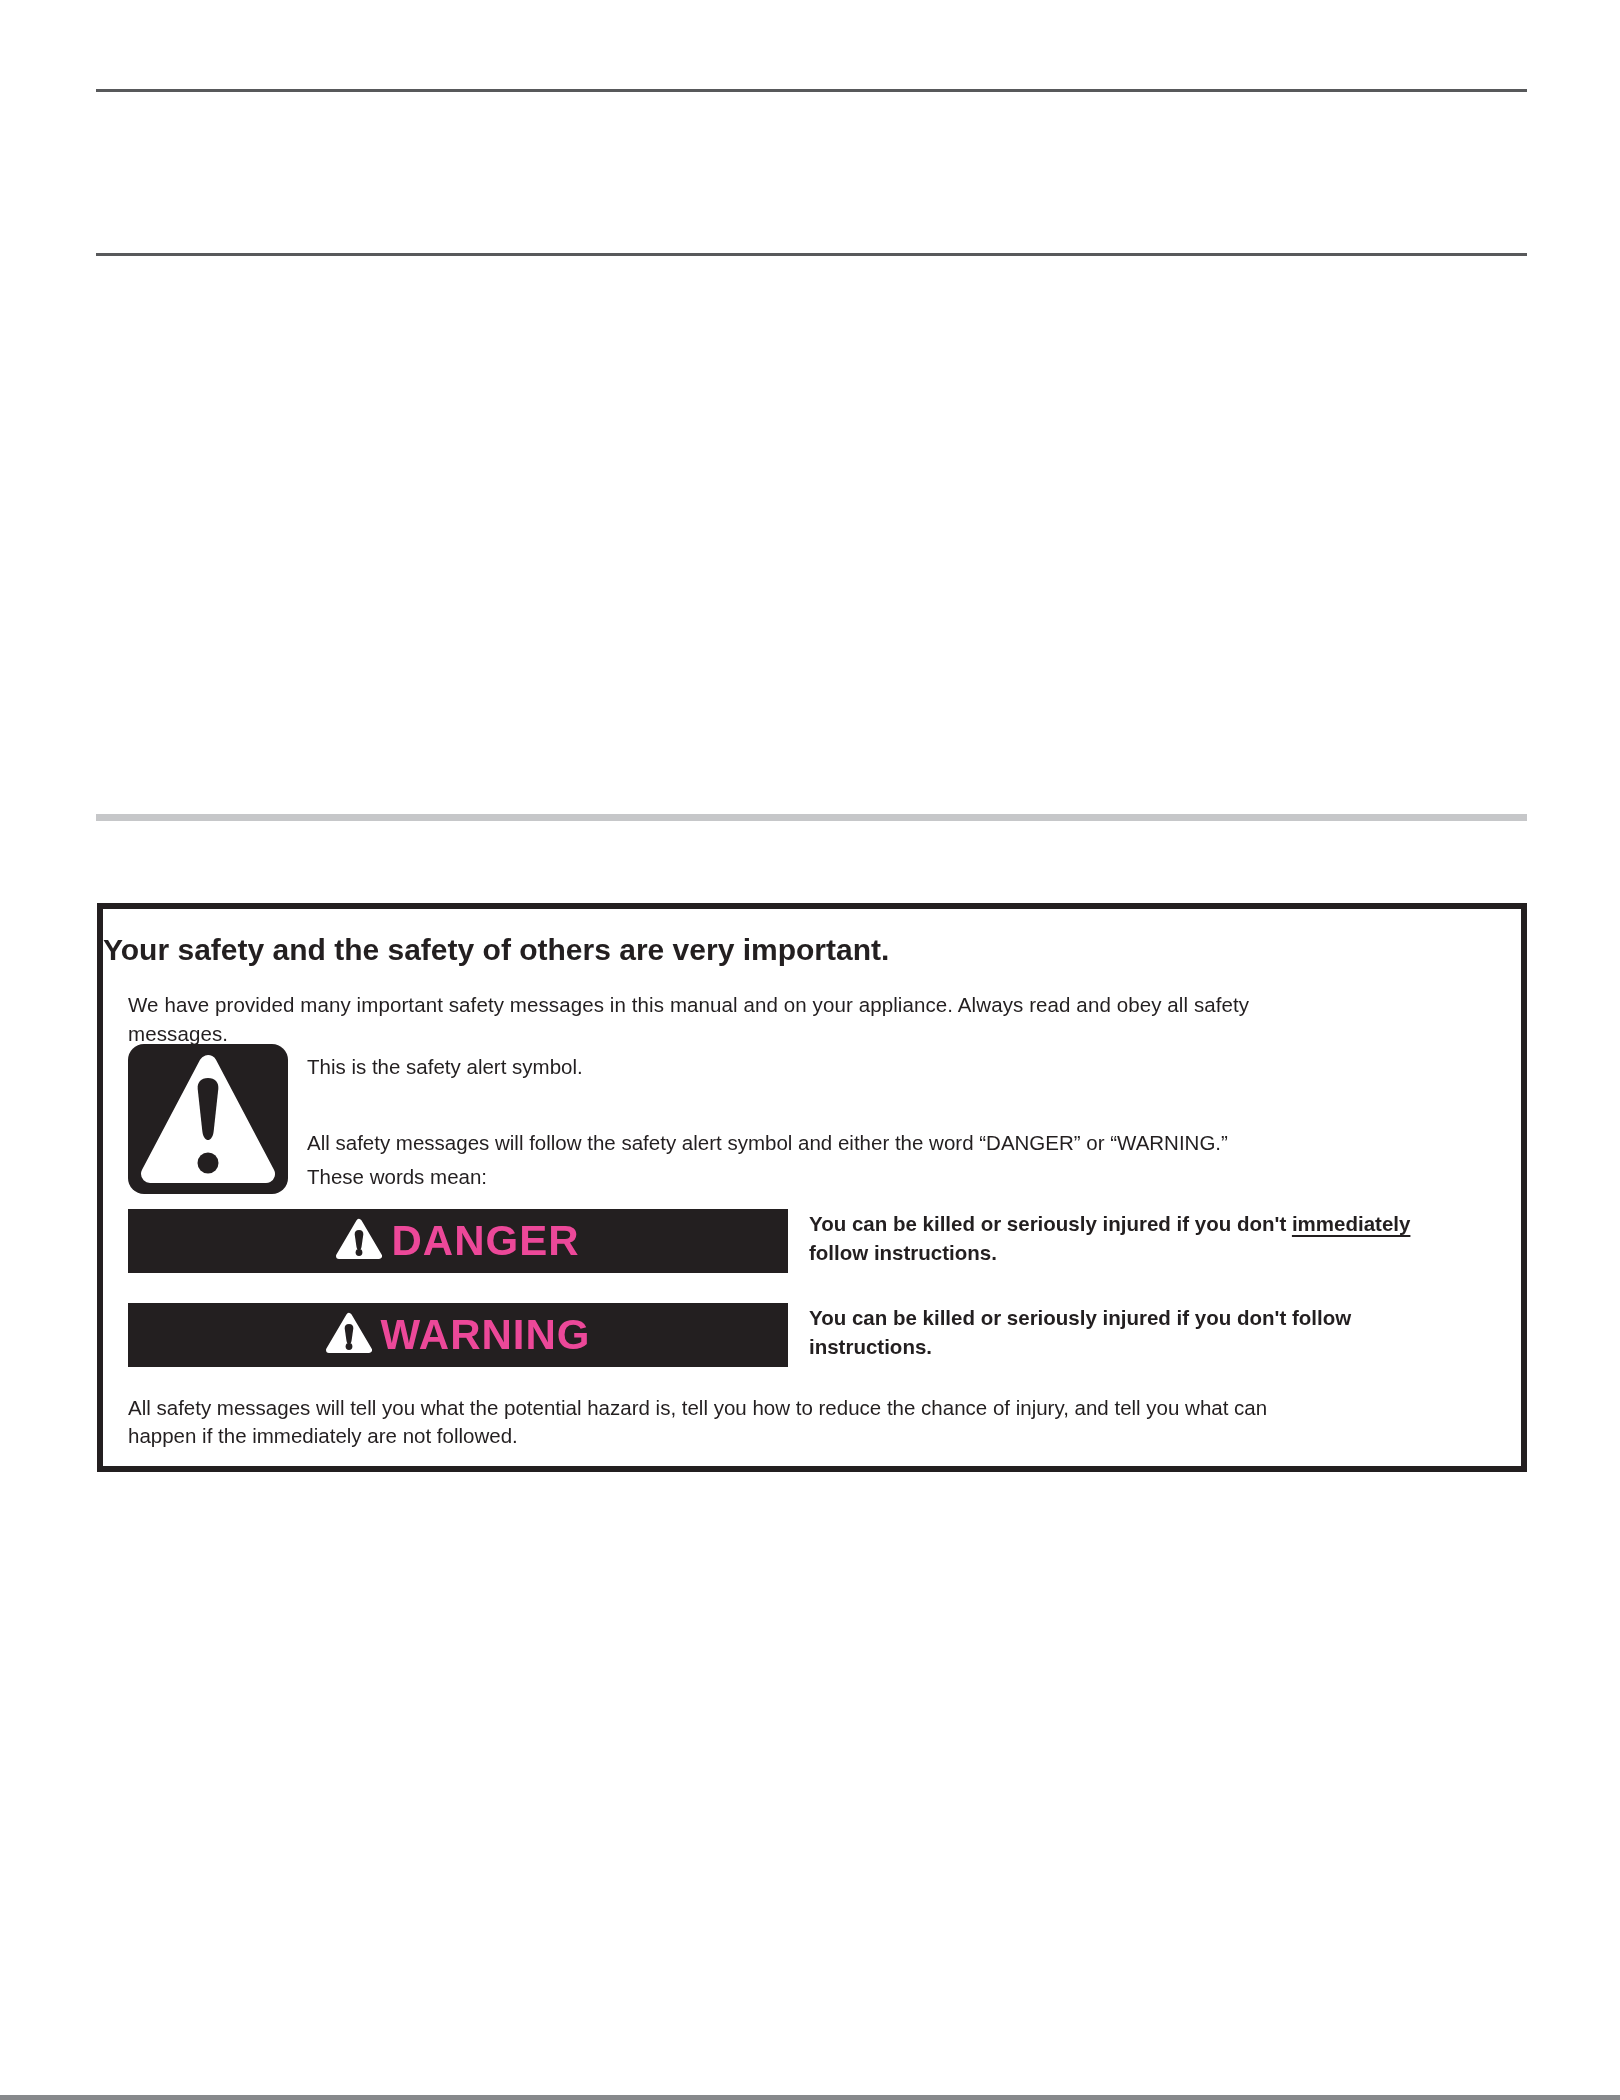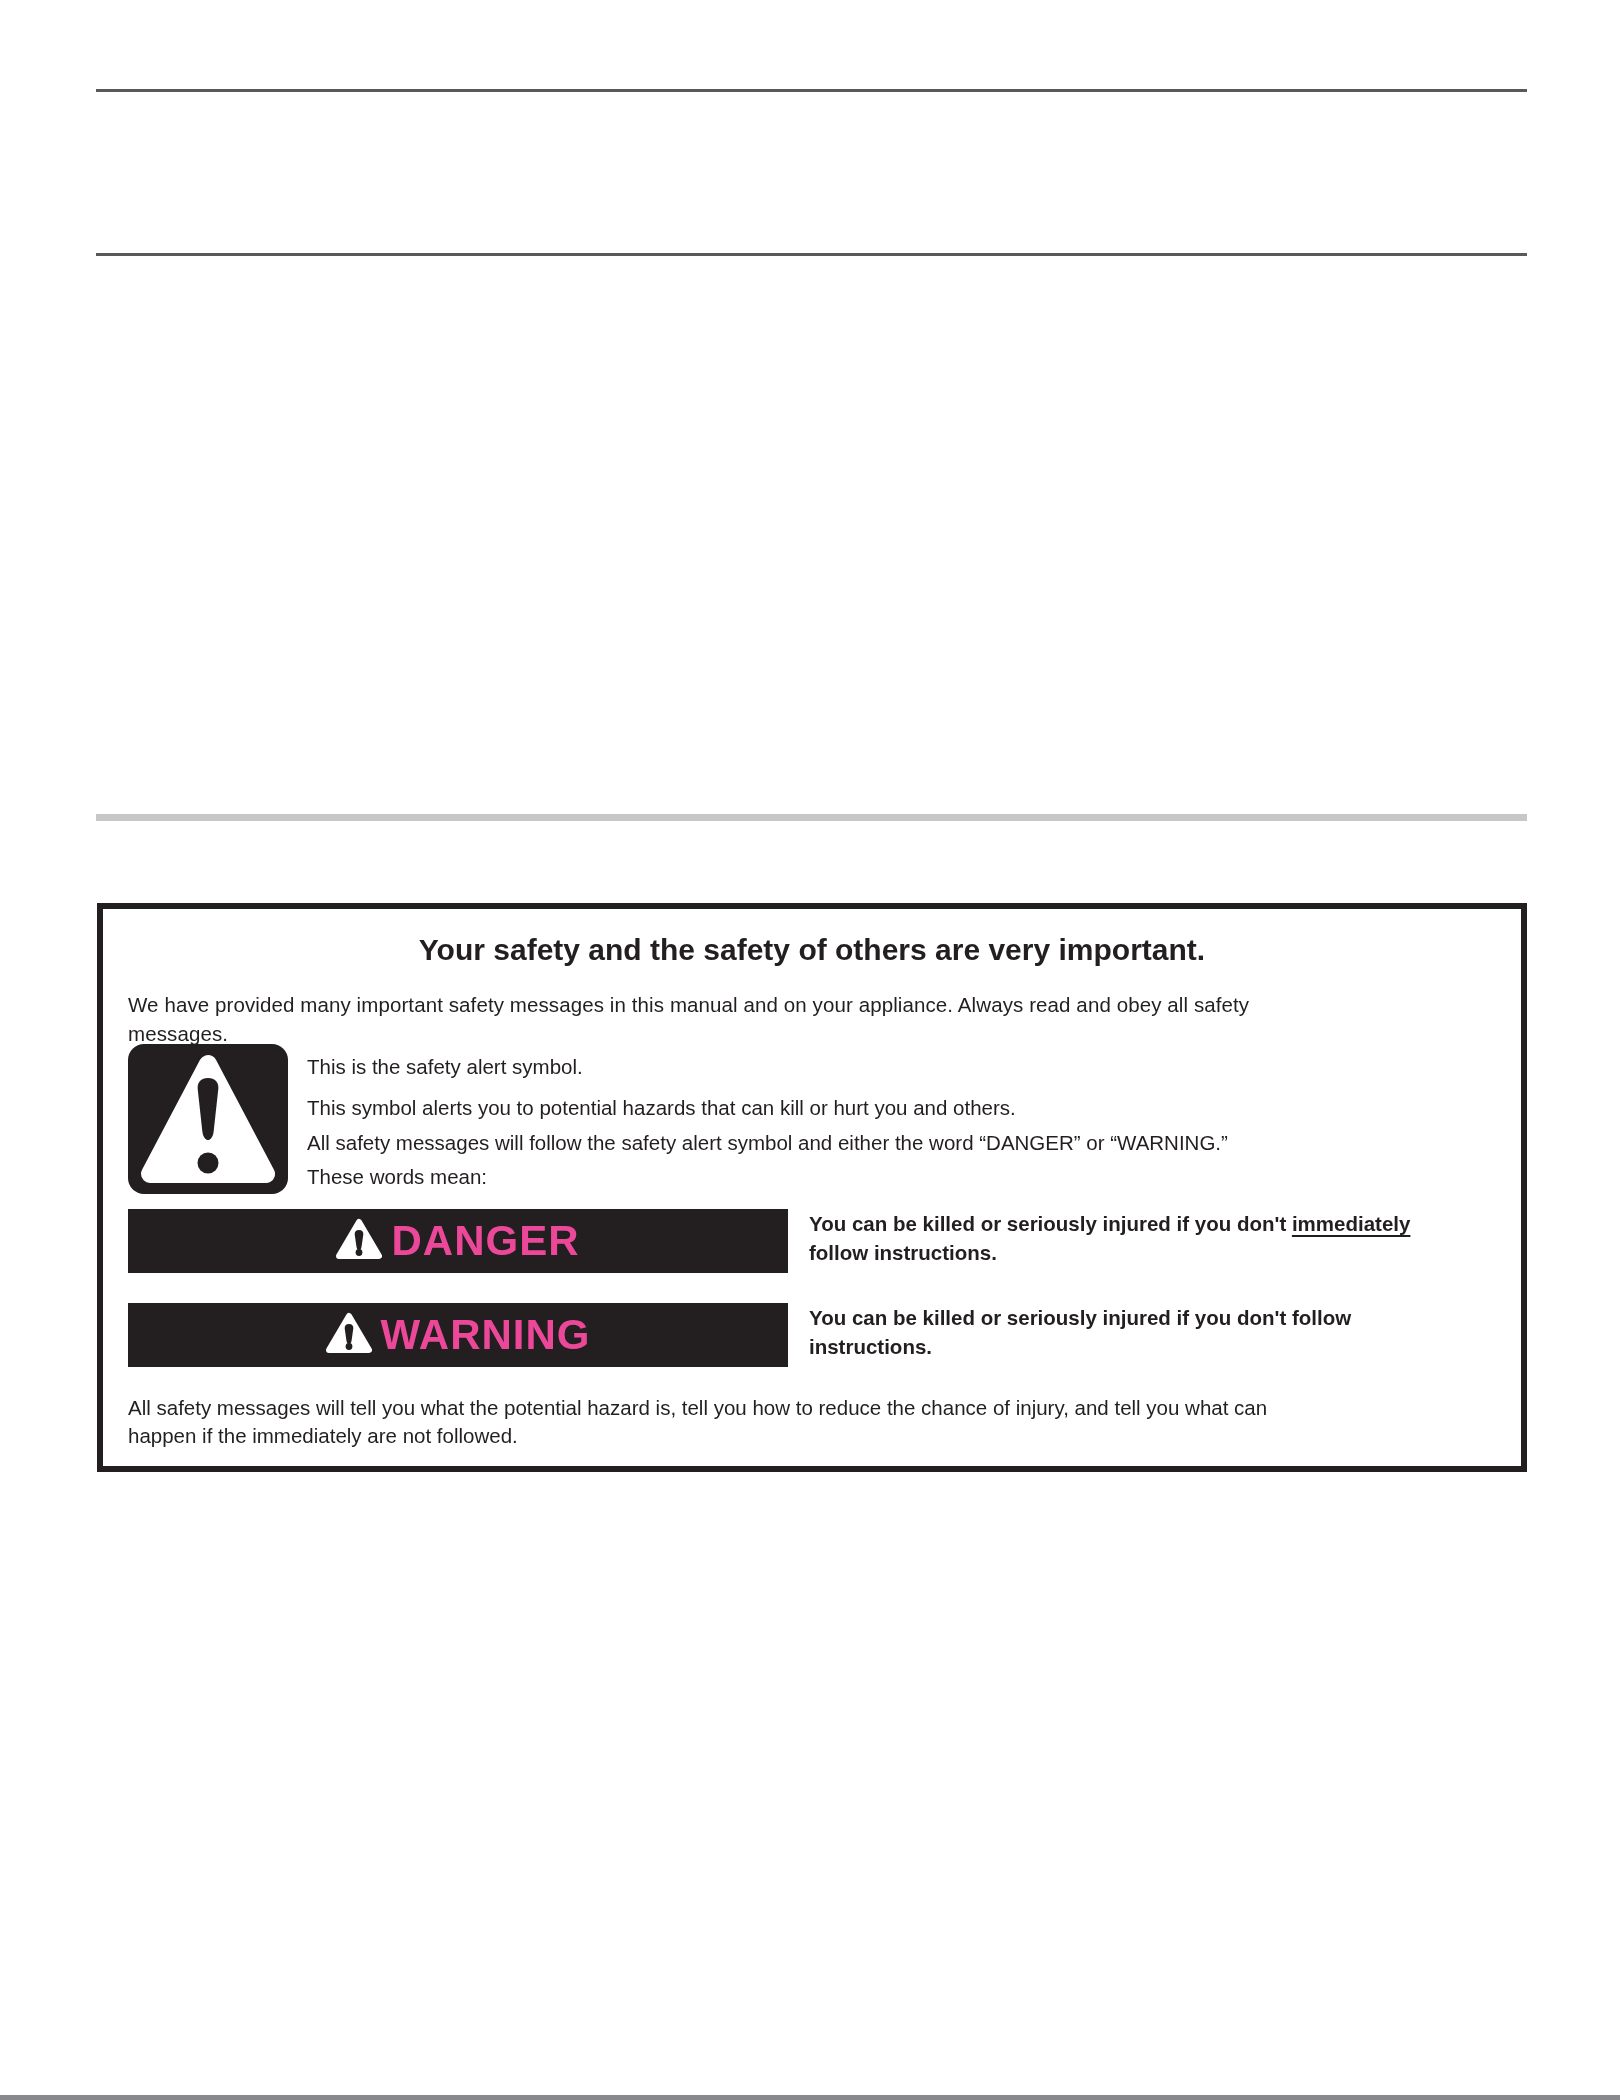--- a/index.html
+++ b/index.html
@@ -15,21 +15,20 @@
   .rule{background:#58595b;height:3px;}
   .gray-band{background:#c6c7c9;height:7px;}
   .bottom-edge{background:#87898c;height:5px;}
   .safety-box{
     left:97px;top:903px;width:1430px;height:569px;
     border:6px solid #231f20;
     box-sizing:border-box;
   }
   .box-heading{
     left:0;top:22px;width:100%;
-    text-align:center;
     font-size:30px;line-height:38px;font-weight:bold;
   }
   .body-text{
     font-size:20.5px;line-height:29px;
     letter-spacing:0.1px;
   }
   .intro{left:25px;top:81px;width:1385px;}
   .alert-symbol{left:25px;top:135px;width:160px;height:150px;}
   .alert-line{left:204px;font-size:20.5px;line-height:28px;white-space:nowrap;}
   .al0{top:144px;}
@@ -79,21 +78,20 @@
     <div class="abs alert-symbol">
       <svg width="160" height="150" viewBox="0 0 160 150" xmlns="http://www.w3.org/2000/svg">
         <rect x="0" y="0" width="160" height="150" rx="16" fill="#231f20"></rect>
         <path d="M80 20 L138 130 L22 130 Z" fill="#ffffff" stroke="#ffffff" stroke-width="18" stroke-linejoin="round"></path>
         <path d="M80 34 c-7 0 -11 4.5 -10.3 11 l4.6 42 c0.9 8 4.4 9 5.7 9 s4.8 -1 5.7 -9 l4.6 -42 C91 38.5 87 34 80 34 Z" fill="#231f20"></path>
         <circle cx="80" cy="119" r="10.5" fill="#231f20"></circle>
       </svg>
     </div>
 
     <div class="abs alert-line al0">This is the safety alert symbol.</div>
-    <div class="abs alert-line al1">This symbol alerts you to potential hazards that can kill or hurt you and others.</div>
     <div class="abs alert-line al2">All safety messages will follow the safety alert symbol and either the word “DANGER” or “WARNING.”</div>
     <div class="abs alert-line al3">These words mean:</div>
 
     <div class="abs banner banner-danger">
       <span>
         <svg width="46" height="42" viewBox="0 0 46 42" xmlns="http://www.w3.org/2000/svg">
           <path d="M23 4 L43 38 L3 38 Z" fill="#ffffff" stroke="#ffffff" stroke-width="6" stroke-linejoin="round"></path>
           <path d="M23 12 c-3 0 -4.6 1.9 -4.3 4.6 l1.8 12.4 c0.4 2.6 1.7 3.2 2.5 3.2 s2.1 -0.6 2.5 -3.2 l1.8 -12.4 C27.6 13.9 26 12 23 12 Z" fill="#231f20"></path>
           <circle cx="23" cy="34.5" r="3.4" fill="#231f20"></circle>
         </svg>

